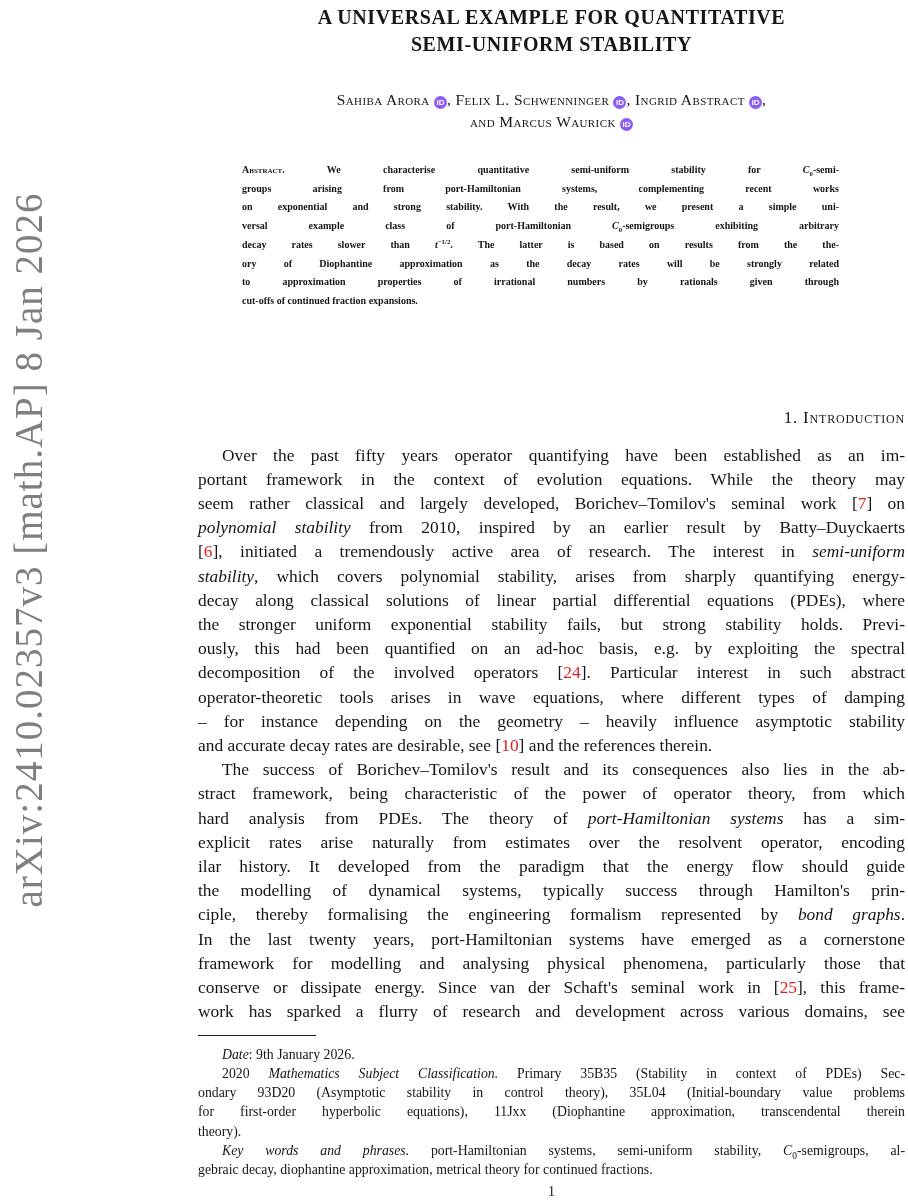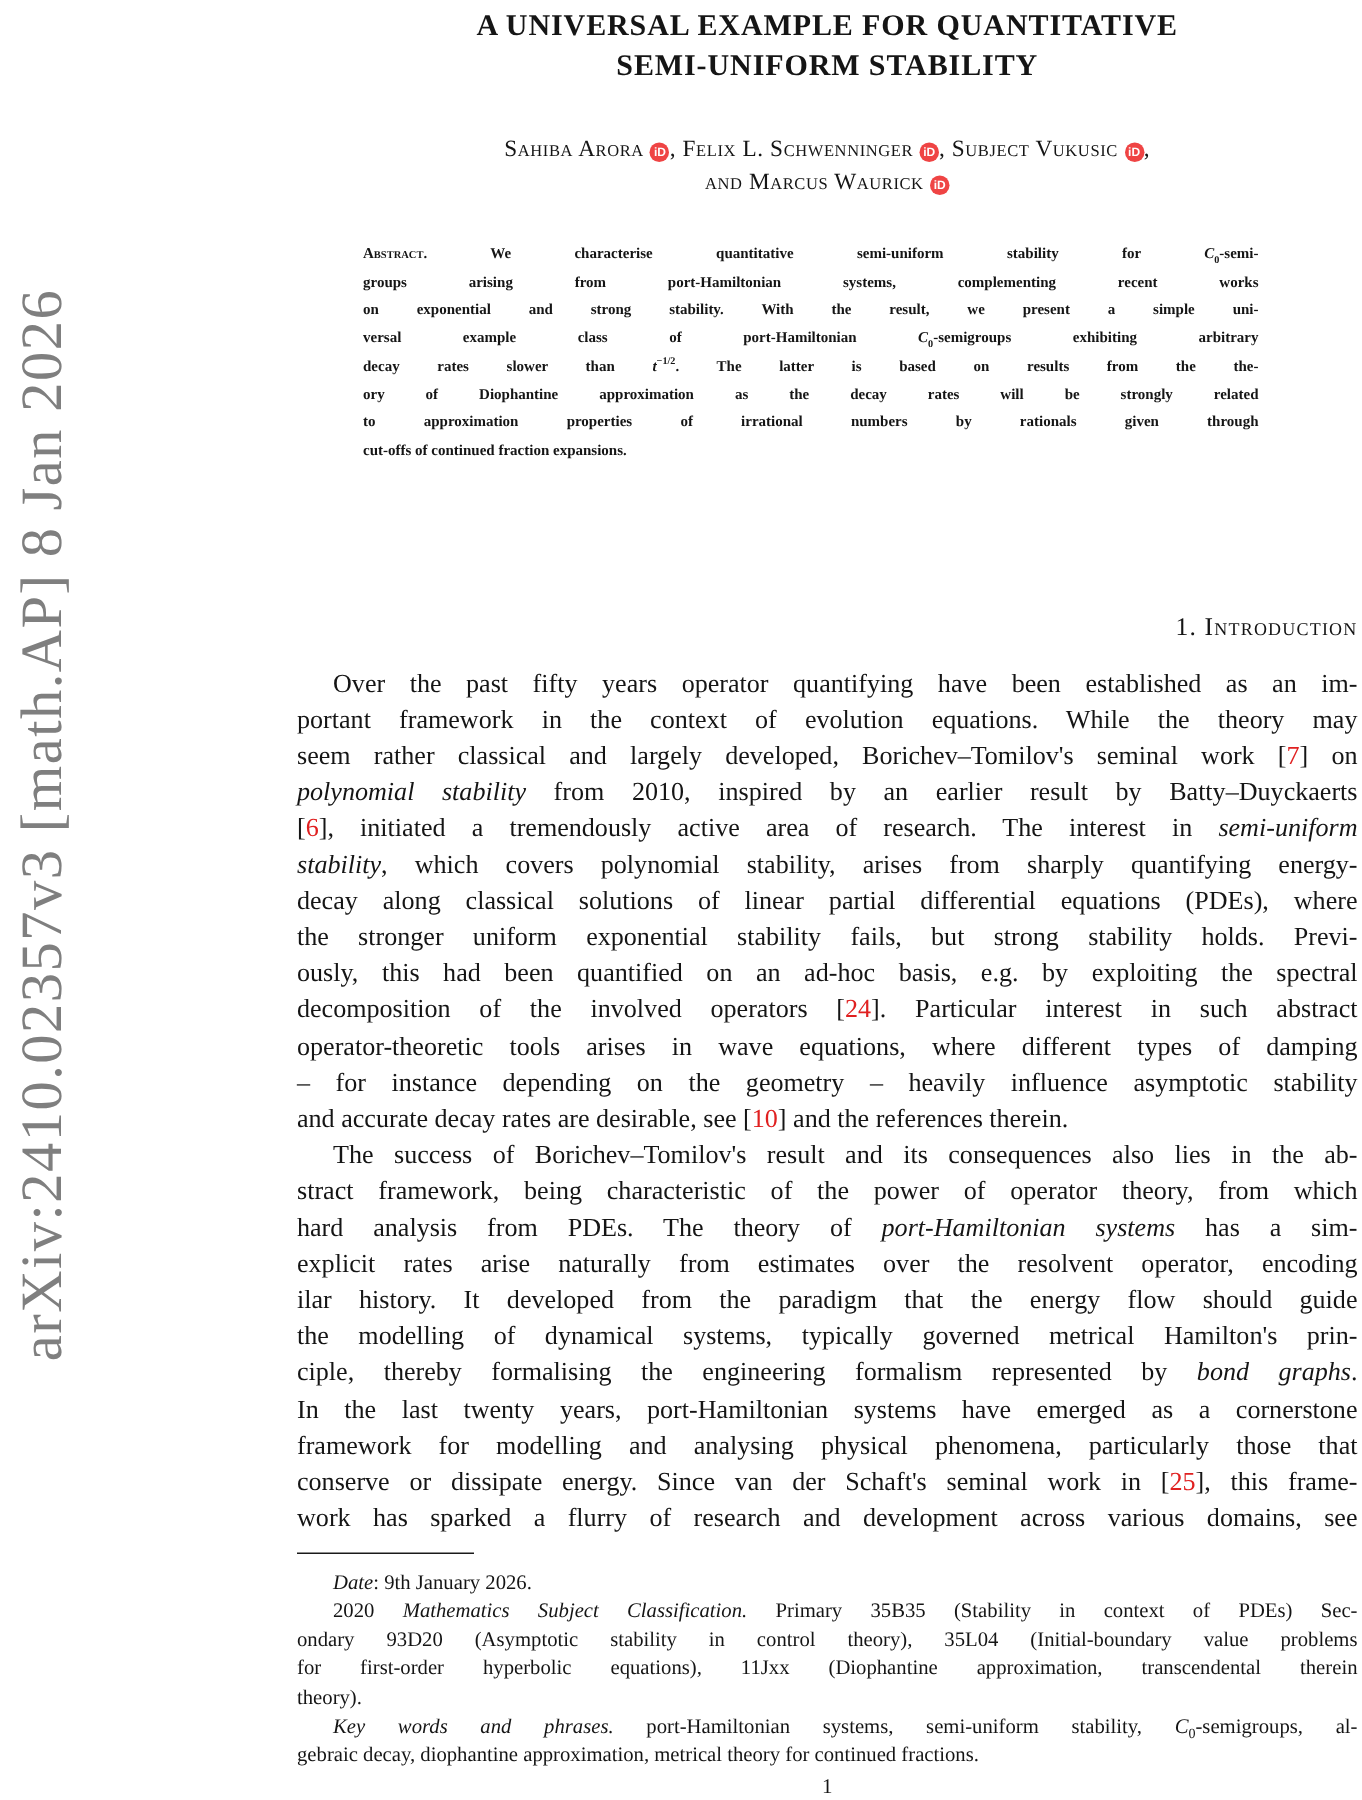--- a/index.html
+++ b/index.html
@@ -15,21 +15,21 @@
   }
   .content { position:absolute; left:198px; top:0; width:707px; }
   h1.title {
     margin:4px 0 0 0; text-align:center; font-size:20px; font-weight:bold;
     line-height:27px; letter-spacing:0.6px;
   }
   .authors { margin-top:31px; text-align:center; font-size:15.5px; line-height:22px; letter-spacing:0.4px; }
   .sc { font-variant:small-caps; }
   .orcid {
     display:inline-block; width:13px; height:13px; border-radius:50%;
-    background:#ef4444; color:#ffffff; text-align:center; vertical-align:0px;
+    background:#8b5cf6; color:#ffffff; text-align:center; vertical-align:0px;
     font-family:"Liberation Sans", sans-serif; font-weight:bold; font-size:8px;
     line-height:13px; letter-spacing:0;
   }
   .abstract { margin:28px 66px 0 44px; font-size:10px; line-height:18.7px;font-weight:bold; }
   .secheading { margin-top:97px; text-align:right; font-size:17px; line-height:20px; letter-spacing:0.8px; font-variant:small-caps; }
   .body { margin-top:15px; font-size:17.4px; line-height:24.2px; }
   .jline { text-align:justify; text-align-last:justify; }
   .jline.lastline { text-align-last:left; }
   .jline.indent { text-indent:24px; }
   .cite { color:#e02020; }
@@ -43,21 +43,21 @@
 <body>
 
 <div class="page">
   <div class="watermark">arXiv:2410.02357v3  [math.AP]  8 Jan 2026</div>
   <div class="content">
     <h1 class="title">
       <div>A UNIVERSAL EXAMPLE FOR QUANTITATIVE</div>
       <div>SEMI-UNIFORM STABILITY</div>
     </h1>
     <div class="authors" id="authors">
-        <div><span class="sc">Sahiba Arora</span> <span class="orcid">iD</span>, <span class="sc">Felix L. Schwenninger</span> <span class="orcid">iD</span>, <span class="sc">Subject Vukusic</span> <span class="orcid">iD</span>,</div>
+        <div><span class="sc">Sahiba Arora</span> <span class="orcid">iD</span>, <span class="sc">Felix L. Schwenninger</span> <span class="orcid">iD</span>, <span class="sc">Ingrid Abstract</span> <span class="orcid">iD</span>,</div>
         <div><span class="sc">and Marcus Waurick</span> <span class="orcid">iD</span></div>
       </div>
     <div class="abstract" id="abstract">
         <div class="jline"><span class="sc">Abstract.</span> We characterise quantitative semi-uniform stability for <i>C</i><sub>0</sub>-semi-</div>
         <div class="jline">groups arising from port-Hamiltonian systems, complementing recent works</div>
         <div class="jline">on exponential and strong stability. With the result, we present a simple uni-</div>
         <div class="jline">versal example class of port-Hamiltonian <i>C</i><sub>0</sub>-semigroups exhibiting arbitrary</div>
         <div class="jline">decay rates slower than <i>t</i><sup>−1/2</sup>. The latter is based on results from the the-</div>
         <div class="jline">ory of Diophantine approximation as the decay rates will be strongly related</div>
         <div class="jline">to approximation properties of irrational numbers by rationals given through</div>
@@ -79,21 +79,21 @@
           <div class="jline">operator-theoretic tools arises in wave equations, where different types of damping</div>
           <div class="jline">– for instance depending on the geometry – heavily influence asymptotic stability</div>
           <div class="jline lastline">and accurate decay rates are desirable, see [<span class="cite">10</span>] and the references therein.</div>
         </div>
         <div>
           <div class="jline indent">The success of Borichev–Tomilov's result and its consequences also lies in the ab-</div>
           <div class="jline">stract framework, being characteristic of the power of operator theory, from which</div>
           <div class="jline">hard analysis from PDEs.  The theory of <i>port-Hamiltonian systems</i> has a sim-</div>
           <div class="jline">explicit rates arise naturally from estimates over the resolvent operator, encoding</div>
           <div class="jline">ilar history.  It developed from the paradigm that the energy flow should guide</div>
-          <div class="jline">the modelling of dynamical systems, typically governed metrical Hamilton's prin-</div>
+          <div class="jline">the modelling of dynamical systems, typically success through Hamilton's prin-</div>
           <div class="jline">ciple, thereby formalising the engineering formalism represented by <i>bond graphs</i>.</div>
           <div class="jline">In the last twenty years, port-Hamiltonian systems have emerged as a cornerstone</div>
           <div class="jline">framework for modelling and analysing physical phenomena, particularly those that</div>
           <div class="jline">conserve or dissipate energy.  Since van der Schaft's seminal work in [<span class="cite">25</span>], this frame-</div>
           <div class="jline">work has sparked a flurry of research and development across various domains, see</div>
         </div>
       </div>
     <div class="fnrule"></div>
     <div class="footnotes" id="footnotes">
         <div>

